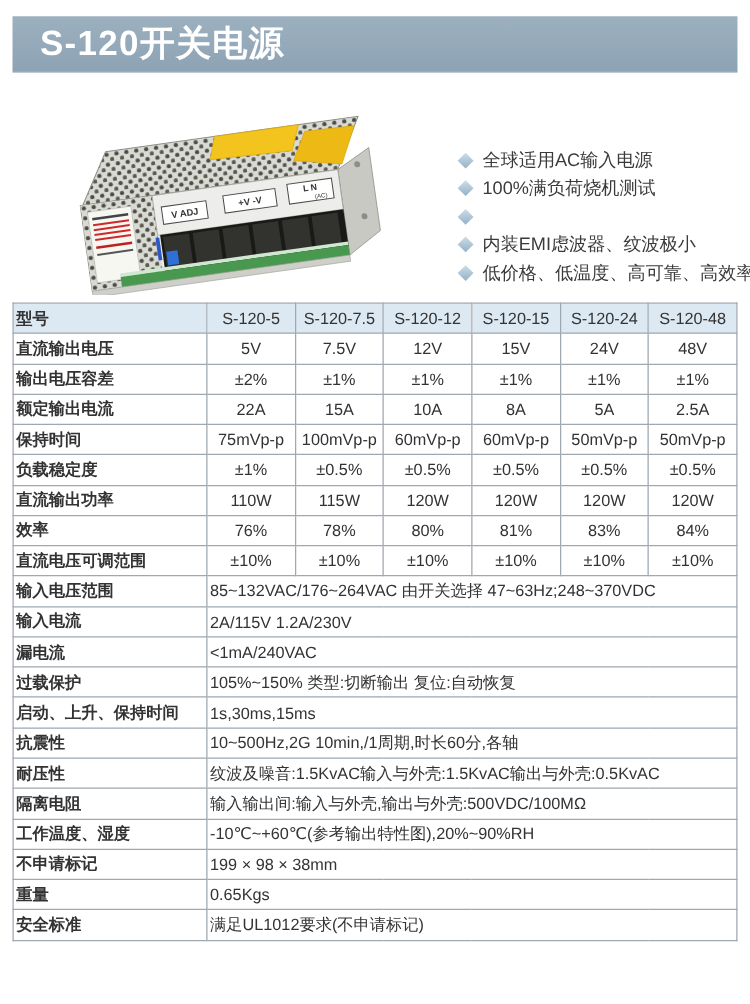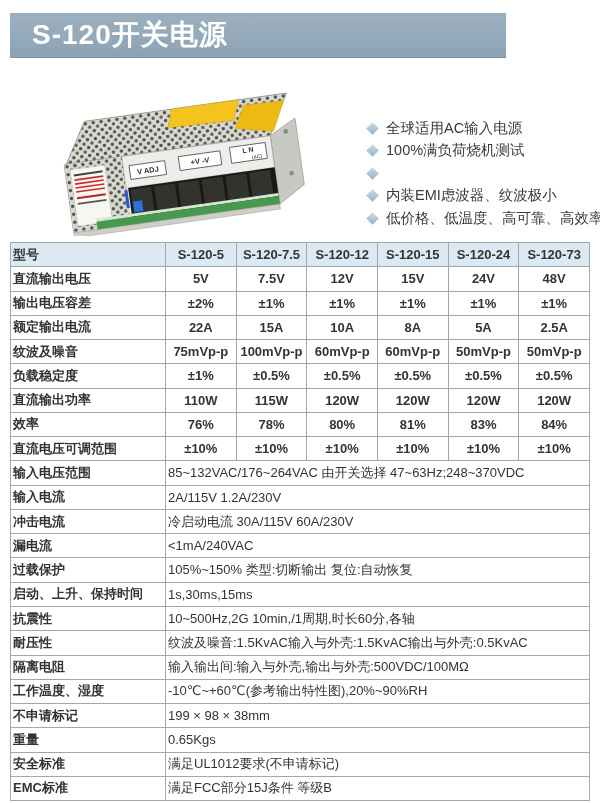--- a/index.html
+++ b/index.html
@@ -3,21 +3,21 @@
 <meta charset="utf-8">
 <style>
   html,body{margin:0;padding:0;}
   body{
     width:600px;height:803px;position:relative;background:#ffffff;
     font-family:"Liberation Sans","DejaVu Sans",sans-serif;color:#333;
     overflow:hidden;
   }
   
   .title-bar{
-    position:absolute;left:10px;top:13px;width:496px;height:44px;
+    position:absolute;left:10px;top:13px;width:580px;height:44px;
     background:linear-gradient(180deg,#9cb0bf 0%,#8da3b4 100%);
     border-bottom:1px solid #7f96a7;
     display:flex;align-items:center;
   }
   .title-bar .ttl{
     color:#ffffff;font-weight:bold;font-size:28px;letter-spacing:1px;
     padding-left:22px;line-height:1;
   }
   
   .photo{position:absolute;left:34px;top:84px;width:302px;height:152px;}
@@ -39,21 +39,21 @@
     position:absolute;left:10px;top:242px;width:580px;
     border-collapse:collapse;table-layout:fixed;
     font-size:13px;color:#333;
   }
   table.spec td{
     border:1px solid #9fa8af;height:23.28px;padding:0 2px;
     overflow:hidden;white-space:nowrap;
   }
   table.spec thead td{background:#dce9f3;}
   td.lbl{font-weight:bold;text-align:left;padding-left:10px;}
-  td.val{text-align:center;font-weight:bold;}
+  td.val{text-align:center;font-weight:normal;}
   td.spanval{text-align:left;padding-left:10px;font-weight:normal;margin-top:21px;}
 </style>
 </head>
 <body>
 
 <div class="title-bar">
   <span class="ttl">S-120开关电源</span>
 </div>
 
 <svg class="photo" viewBox="0 0 302 152" aria-hidden="true">
@@ -155,21 +155,21 @@
       <col>
   </colgroup>
   <thead>
     <tr>
       <td class="lbl">型号</td>
     <td class="val">S-120-5</td>
         <td class="val">S-120-7.5</td>
         <td class="val">S-120-12</td>
         <td class="val">S-120-15</td>
         <td class="val">S-120-24</td>
-        <td class="val">S-120-73</td>
+        <td class="val">S-120-48</td>
       </tr>
   </thead>
   <tbody>
       <tr>
         <td class="lbl">直流输出电压</td>
         <td class="val">5V</td>
         <td class="val">7.5V</td>
         <td class="val">12V</td>
         <td class="val">15V</td>
         <td class="val">24V</td>
@@ -187,21 +187,21 @@
       <tr>
         <td class="lbl">额定输出电流</td>
         <td class="val">22A</td>
         <td class="val">15A</td>
         <td class="val">10A</td>
         <td class="val">8A</td>
         <td class="val">5A</td>
         <td class="val">2.5A</td>
       </tr>
       <tr>
-        <td class="lbl">纹波及噪音</td>
+        <td class="lbl">保持时间</td>
         <td class="val">75mVp-p</td>
         <td class="val">100mVp-p</td>
         <td class="val">60mVp-p</td>
         <td class="val">60mVp-p</td>
         <td class="val">50mVp-p</td>
         <td class="val">50mVp-p</td>
       </tr>
       <tr>
         <td class="lbl">负载稳定度</td>
         <td class="val">±1%</td>
@@ -240,24 +240,20 @@
       </tr>
       <tr>
         <td class="lbl">输入电压范围</td>
         <td class="spanval" colspan="6">85~132VAC/176~264VAC 由开关选择 47~63Hz;248~370VDC</td>
       </tr>
       <tr>
         <td class="lbl">输入电流</td>
         <td class="spanval" colspan="6">2A/115V 1.2A/230V</td>
       </tr>
       <tr>
-        <td class="lbl">冲击电流</td>
-        <td class="spanval" colspan="6">冷启动电流 30A/115V 60A/230V</td>
-      </tr>
-      <tr>
         <td class="lbl">漏电流</td>
         <td class="spanval" colspan="6">&lt;1mA/240VAC</td>
       </tr>
       <tr>
         <td class="lbl">过载保护</td>
         <td class="spanval" colspan="6">105%~150% 类型:切断输出  复位:自动恢复</td>
       </tr>
       <tr>
         <td class="lbl">启动、上升、保持时间</td>
         <td class="spanval" colspan="6">1s,30ms,15ms</td>
@@ -283,18 +279,14 @@
         <td class="spanval" colspan="6">199 × 98 × 38mm</td>
       </tr>
       <tr>
         <td class="lbl">重量</td>
         <td class="spanval" colspan="6">0.65Kgs</td>
       </tr>
       <tr>
         <td class="lbl">安全标准</td>
         <td class="spanval" colspan="6">满足UL1012要求(不申请标记)</td>
       </tr>
-      <tr>
-        <td class="lbl">EMC标准</td>
-        <td class="spanval" colspan="6">满足FCC部分15J条件 等级B</td>
-      </tr>
     </tbody>
 </table>
 
 </body></html>

